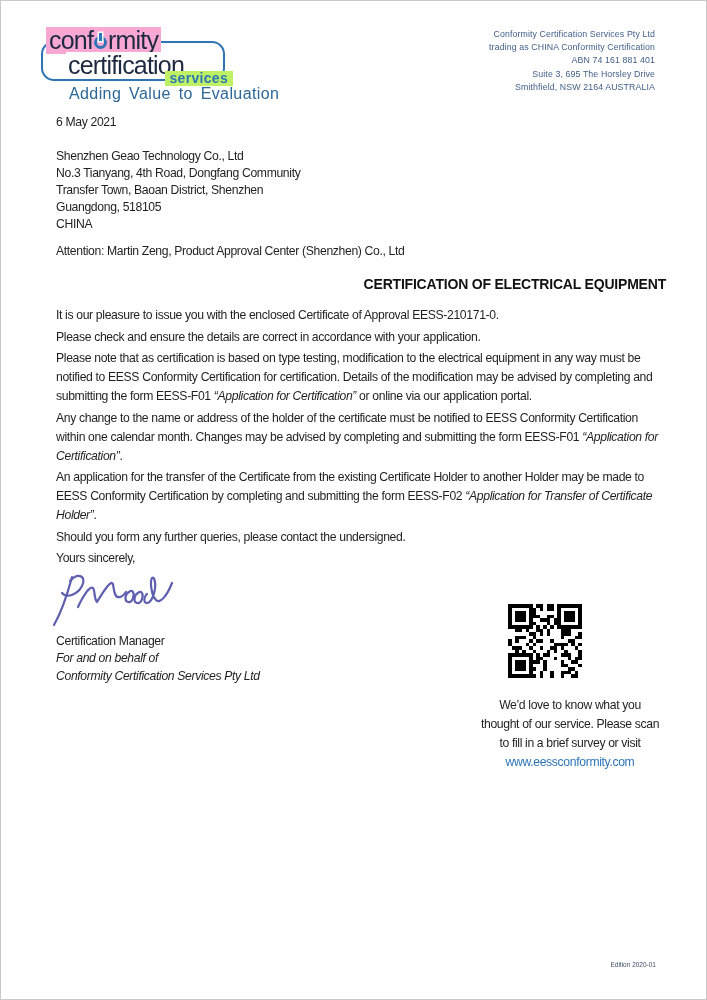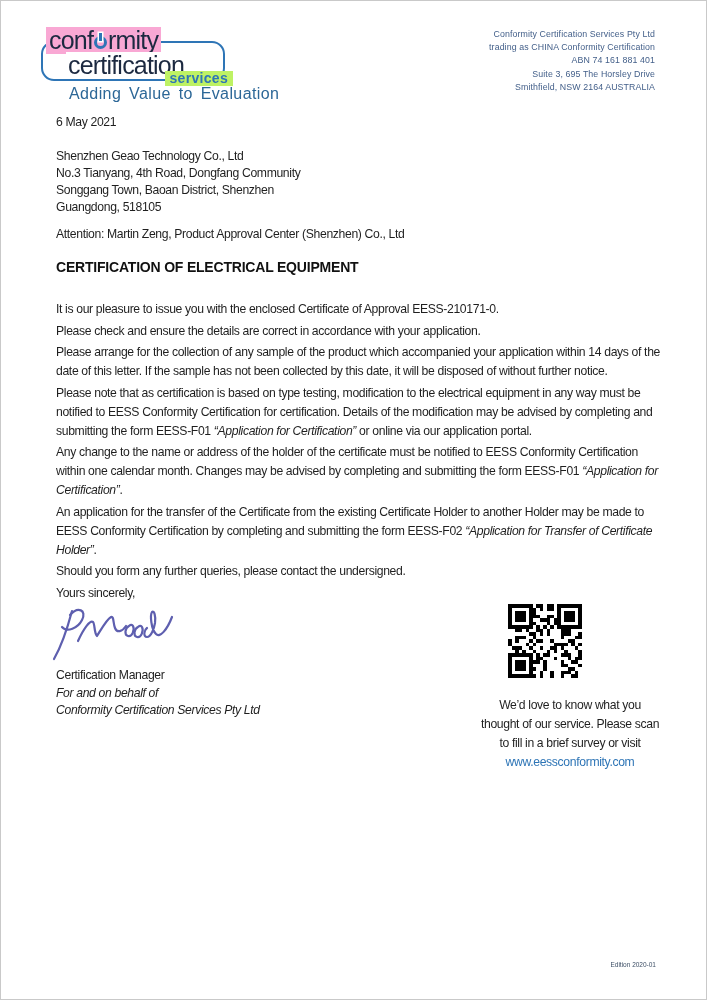--- a/index.html
+++ b/index.html
@@ -54,21 +54,21 @@
 
   
   .main {
     position:absolute; left:55px; top:113px; width:610px;
     font-size:12.2px; letter-spacing:-0.35px; line-height:19px;
   }
   .date { line-height:16px; margin-bottom:18px; }
   .recipient div { line-height:17px; }
   .attention { margin-top:10px; line-height:16px; }
   .title {
-    margin:16px 0 24px; text-align:left; font-size:14px; font-weight:bold;
+    margin:16px 0 13px; text-align:right; font-size:14px; font-weight:bold;
     letter-spacing:-0.2px; color:#111; line-height:18px;
   }
   .main p { margin:0 0 2.5px; }
   .salutation { margin-top:3px; }
   .sig-wrap { height:62px; position:relative; }
   .sig-wrap svg { position:absolute; left:-8px; top:-8px; }
   .signoff div { line-height:17.5px; }
   .italic { font-style:italic; }
 
   
@@ -108,31 +108,31 @@
     <div>Suite 3, 695 The Horsley Drive</div>
     <div>Smithfield, NSW 2164 AUSTRALIA</div>
   </div>
 
   <div class="main">
     <div class="date">6 May 2021</div>
 
     <div class="recipient">
       <div>Shenzhen Geao Technology Co., Ltd</div>
       <div>No.3 Tianyang, 4th Road, Dongfang Community</div>
-      <div>Songgang Town, Baoan District, Shenzhen</div>
+      <div>Transfer Town, Baoan District, Shenzhen</div>
       <div>Guangdong, 518105</div>
+      <div>CHINA</div>
     </div>
 
     <div class="attention">Attention: Martin Zeng, Product Approval Center (Shenzhen) Co., Ltd</div>
 
     <div class="title">CERTIFICATION OF ELECTRICAL EQUIPMENT</div>
 
     <p>It is our pleasure to issue you with the enclosed Certificate of Approval EESS-210171-0.</p>
     <p>Please check and ensure the details are correct in accordance with your application.</p>
-    <p>Please arrange for the collection of any sample of the product which accompanied your application within 14 days of the date of this letter. If the sample has not been collected by this date, it will be disposed of without further notice.</p>
     <p><span>Please note that as certification is based on type testing, modification to the electrical equipment in any way must be notified to EESS Conformity Certification for certification.  Details of the modification may be advised by completing and submitting the form EESS-F01 </span><span class="italic">“Application for Certification”</span><span> or online via our application portal.</span></p>
     <p><span>Any change to the name or address of the holder of the certificate must be notified to EESS Conformity Certification within one calendar month.  Changes may be advised by completing and submitting the form EESS-F01 </span><span class="italic">“Application for Certification”</span><span>.</span></p>
     <p><span>An application for the transfer of the Certificate from the existing Certificate Holder to another Holder may be made to EESS Conformity Certification by completing and submitting the form EESS-F02 </span><span class="italic">“Application for Transfer of Certificate Holder”</span><span>.</span></p>
     <p>Should you form any further queries, please contact the undersigned.</p>
 
     <p class="salutation">Yours sincerely,</p>
 
     <div class="sig-wrap" title="D Wood">
       <svg width="150" height="80" viewBox="0 0 150 80">
         <g fill="none" stroke="#5e5faf" stroke-width="2.2" stroke-linecap="round" stroke-linejoin="round">

